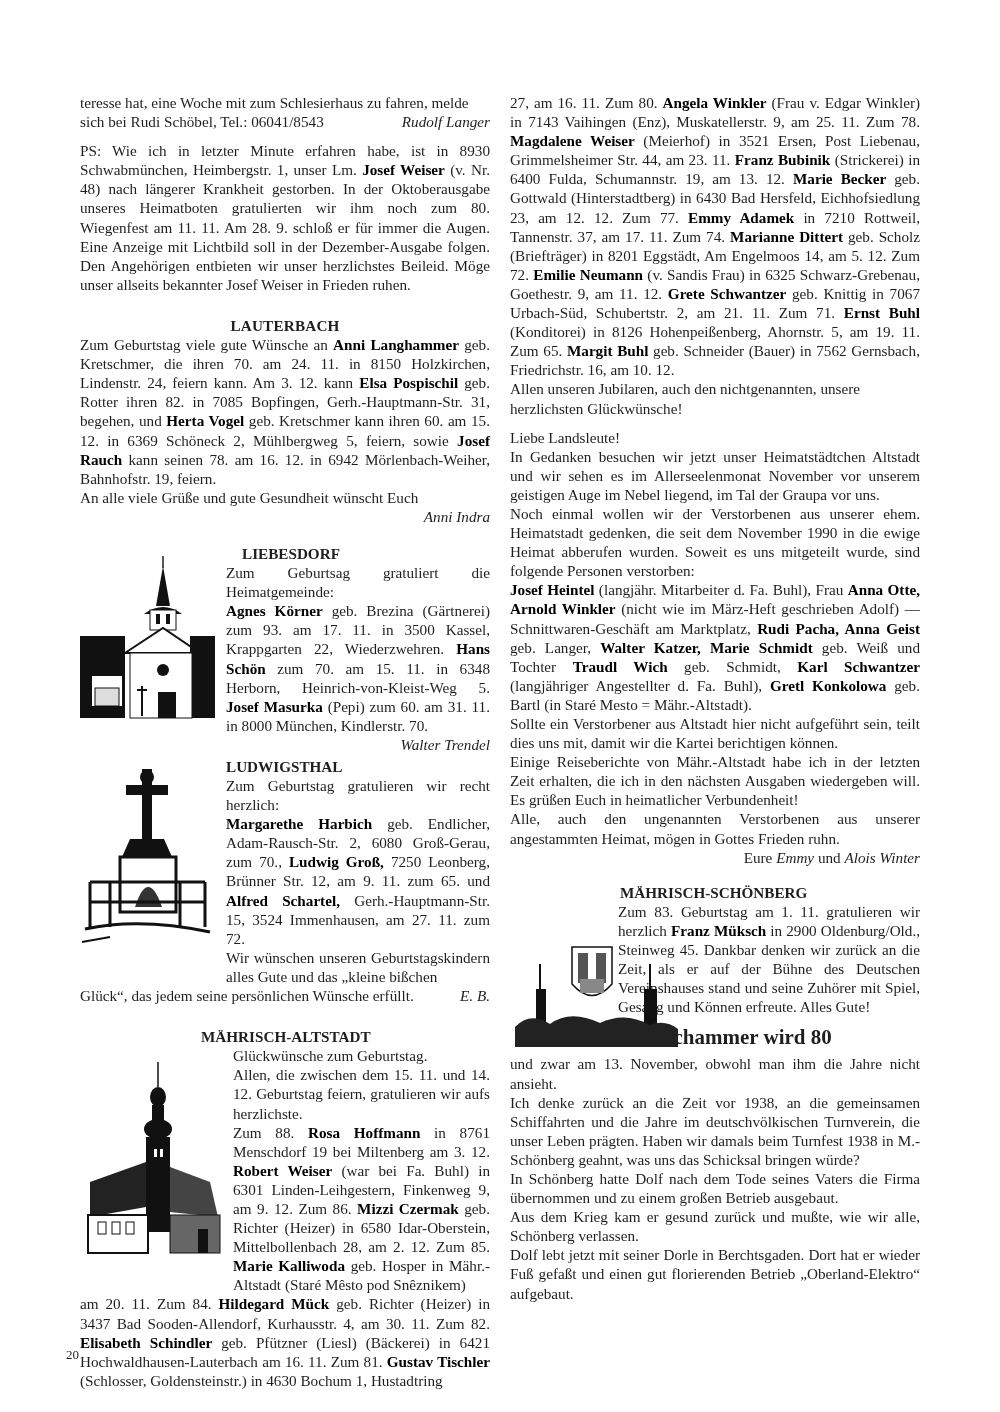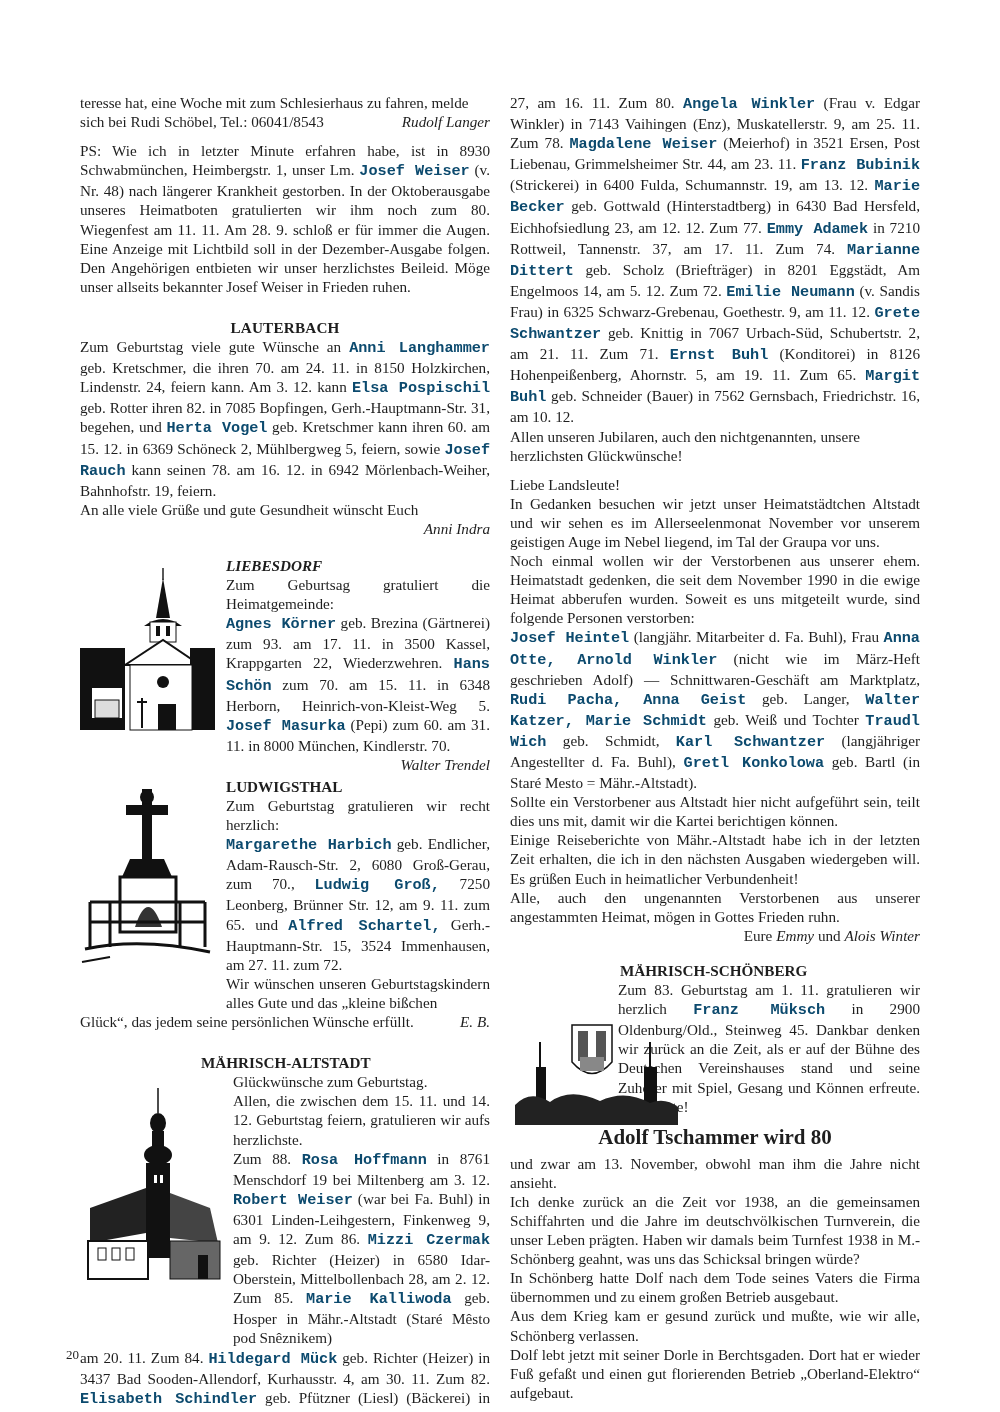--- a/index.html
+++ b/index.html
@@ -2,21 +2,21 @@
 <html><head>
 <meta charset="utf-8">
 <style>
   html, body { margin:0; padding:0; background:#ffffff; }
   body { width:1000px; height:1412px; position:relative; overflow:hidden;
          font-family:"Liberation Serif","DejaVu Serif",serif; color:#1e1e1e; }
   .col { position:absolute; font-size:15.2px; line-height:19.1px; }
   .col p { margin:0; text-align:justify; }
   .left { left:80px; top:93px; width:410px; }
   .right { left:510px; top:93px; width:410px; }
-  b { font-weight:bold; color:#0c4a6e;font-family:Liberation Mono, monospace; }
+  b { font-weight:bold; color:#000000; }
   i { font-style:italic; }
   .sig { text-align:right !important; font-style:italic; }
   .gap { height:10px; }
   .head { text-align:center; font-weight:bold; font-size:15.2px; letter-spacing:0.2px; }
   .block { position:relative; }
   .fig { position:absolute; }
   .indent-box { margin-left:142px; }
   .title-big { text-align:center; font-weight:bold; font-size:21px; line-height:26px; margin:8px 0 4px 0; }
   .pageno { position:absolute; left:66px; top:1347px; font-size:13px; }
   .row { display:flex; justify-content:space-between; }
@@ -56,21 +56,21 @@
         <rect x="50" y="105" width="62" height="65" fill="#fff" stroke="#111" stroke-width="1"></rect>
         <circle cx="83" cy="122" r="6" fill="#111"></circle>
         <rect x="78" y="144" width="18" height="26" fill="#111"></rect>
         <rect x="12" y="128" width="30" height="30" fill="#fff"></rect>
         <rect x="15" y="140" width="24" height="18" fill="#ddd" stroke="#111"></rect>
         <line x1="62" y1="138" x2="62" y2="168" stroke="#111" stroke-width="2"></line>
         <line x1="57" y1="142" x2="67" y2="142" stroke="#111" stroke-width="2"></line>
       </svg>
     </div>
     <div class="indent-box" style="margin-left:146px;">
-      <div style="font-weight:bold; margin-left:0;font-style:italic;">LIEBESDORF</div>
+      <div style="font-weight:bold; margin-left:16px;">LIEBESDORF</div>
       <p>Zum Geburtsag gratuliert die Heimatgemeinde:</p>
       <p><b>Agnes Körner</b><span> geb. Brezina (Gärtnerei) zum 93. am 17. 11. in 3500 Kassel, Krappgarten 22, Wiederzwehren. </span><b>Hans Schön</b><span> zum 70. am 15. 11. in 6348 Herborn, Heinrich-von-Kleist-Weg 5. </span><b>Josef Masurka</b><span> (Pepi) zum 60. am 31. 11. in 8000 München, Kindlerstr. 70.</span>
         <i style="float:right">Walter Trendel</i></p>
     </div>
   </div>
 
   <div class="block" style="margin-top:22px;">
     <div class="fig" style="left:0; top:0; width:135px; height:190px;">
       <svg width="135" height="190" viewBox="0 0 135 190">
         <rect x="62" y="12" width="10" height="70" fill="#111"></rect>

